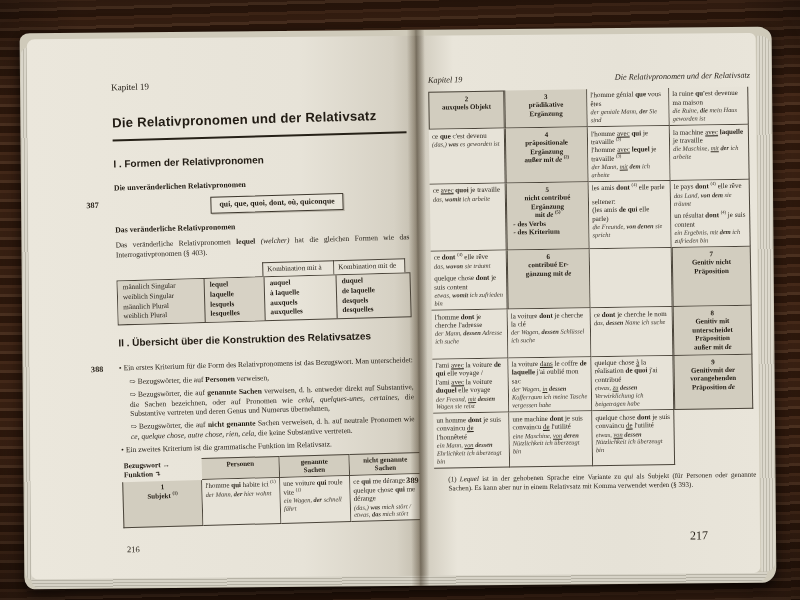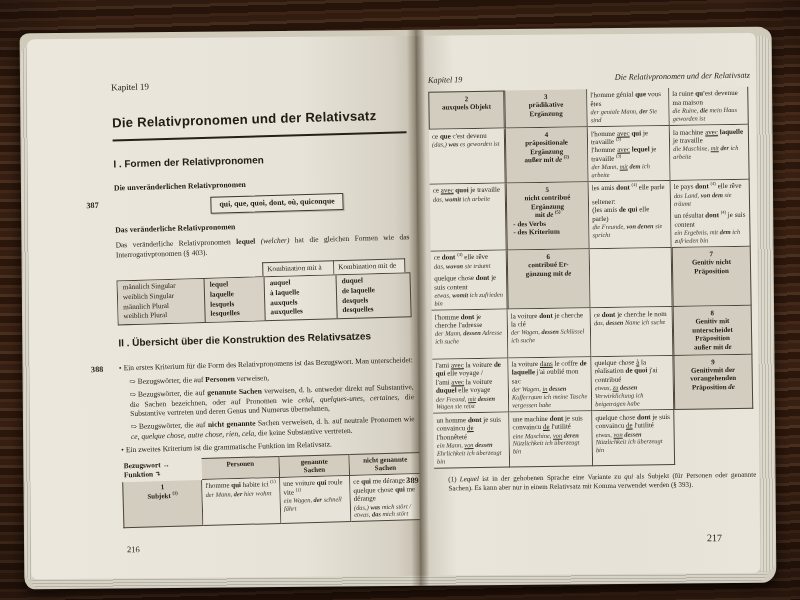--- a/index.html
+++ b/index.html
@@ -57,21 +57,21 @@
   .arrow-item{margin:0 0 4px 10px;text-align:justify;}
   .aglyph{margin-right:2px;}
   
   .matrix{display:grid;grid-template-columns:80px 78px 70px 72px;margin-top:3px;font-size:7px;}
   .matrix .cell{padding:2px 3px;line-height:1.2;background:#e7e3d8;
       border-right:1px solid #4a443a;border-bottom:1px solid #4a443a;}
   .matrix .hdr{background:#d2cdbf;text-align:center;font-weight:bold;border-top:1px solid #4a443a;}
   .matrix .corner{background:transparent;border:none;padding:1px 2px;font-weight:bold;font-size:7.4px;}
   .matrix .lab{background:#d2cdbf;text-align:center;font-weight:bold;border-left:1px solid #4a443a;}
   .pnum-left{position:absolute;left:96px;bottom:24px;font-size:8.5px;}
-  .pnum-right{position:absolute;right:38px;bottom:30px;font-size:10px;}
+  .pnum-right{position:absolute;right:52px;bottom:30px;font-size:12px;}
 
   
   .rp{position:absolute;left:12px;top:40px;width:322px;font-size:7px;line-height:1.2;
       transform:rotate(-.4deg);transform-origin:left top;}
   .rp-head{display:flex;justify-content:space-between;font-style:italic;font-size:8.2px;margin:0 0 6px;}
   .rtable{display:grid;grid-template-columns:76px 83px 82px 79px;}
   .rtable .cell{padding:2.5px 3px;background:#e7e3d8;
       border-right:1px solid #4a443a;border-bottom:1px solid #4a443a;}
   .rtable .row-start{border-left:1px solid #4a443a;}
   .rtable .row-first{border-top:1px solid #4a443a;}

